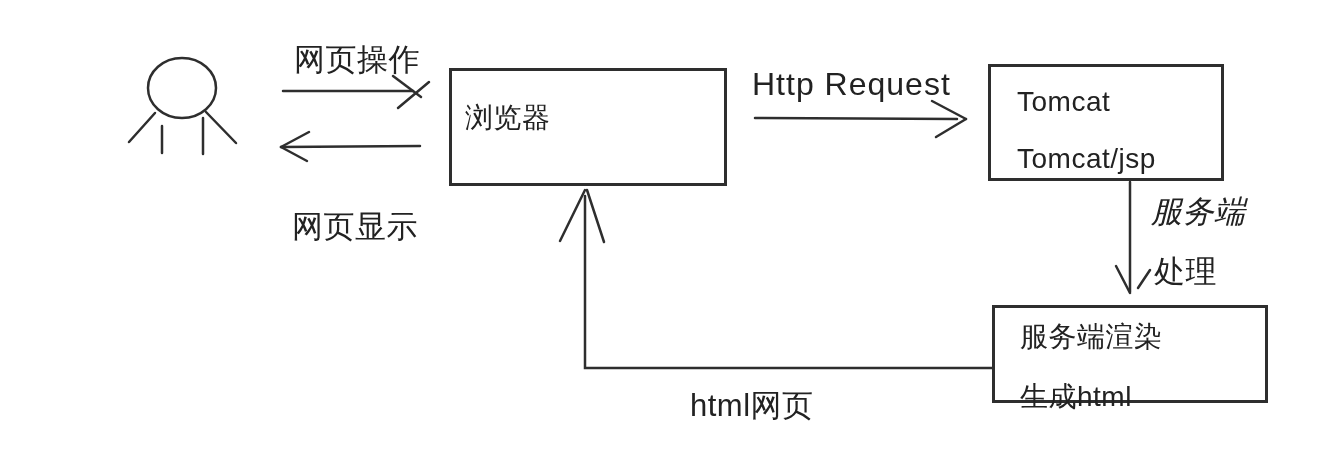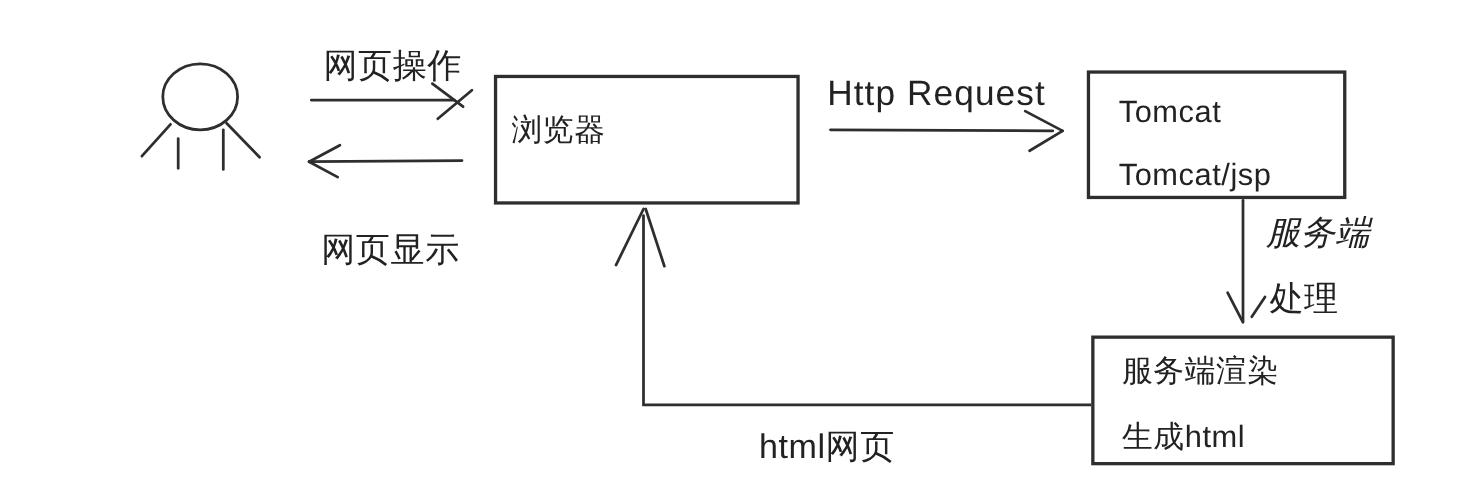--- a/index.html
+++ b/index.html
@@ -40,21 +40,21 @@
     letter-spacing: 0.5px;
     white-space: nowrap;
     line-height: 36px;
   }
   .edge-label.en {
     font-size: 32px;
     letter-spacing: 1px;
   }
   #node-browser { left: 449px; top: 68px; width: 278px; height: 118px; padding: 28px 0 0 13px; }
   #node-tomcat  { left: 988px; top: 64px; width: 236px; height: 117px; padding: 16px 0 0 26px; }
-  #node-ssr     { left: 992px; top: 305px; width: 276px; height: 118px; padding: 10px 0 0 25px; }
+  #node-ssr     { left: 992px; top: 305px; width: 276px; height: 98px; padding: 10px 0 0 25px; }
   #tomcat-line2 { margin-top: 19px; }
   #ssr-line2    { margin-top: 22px; }
   #label-web-operation { left: 294px; top: 42px; }
   #label-web-display   { left: 292px; top: 170px; margin-top: 39px; }
   #label-http-request  { left: 752px; top: 66px; }
   #label-server-side   { left: 1151px; top: 194px; font-style: italic; }
   #label-process       { left: 1154px; top: 254px; }
   #label-http-response { left: 688px; top: 312px; }
   #label-html-page     { left: 690px; top: 388px; }
 </style>

